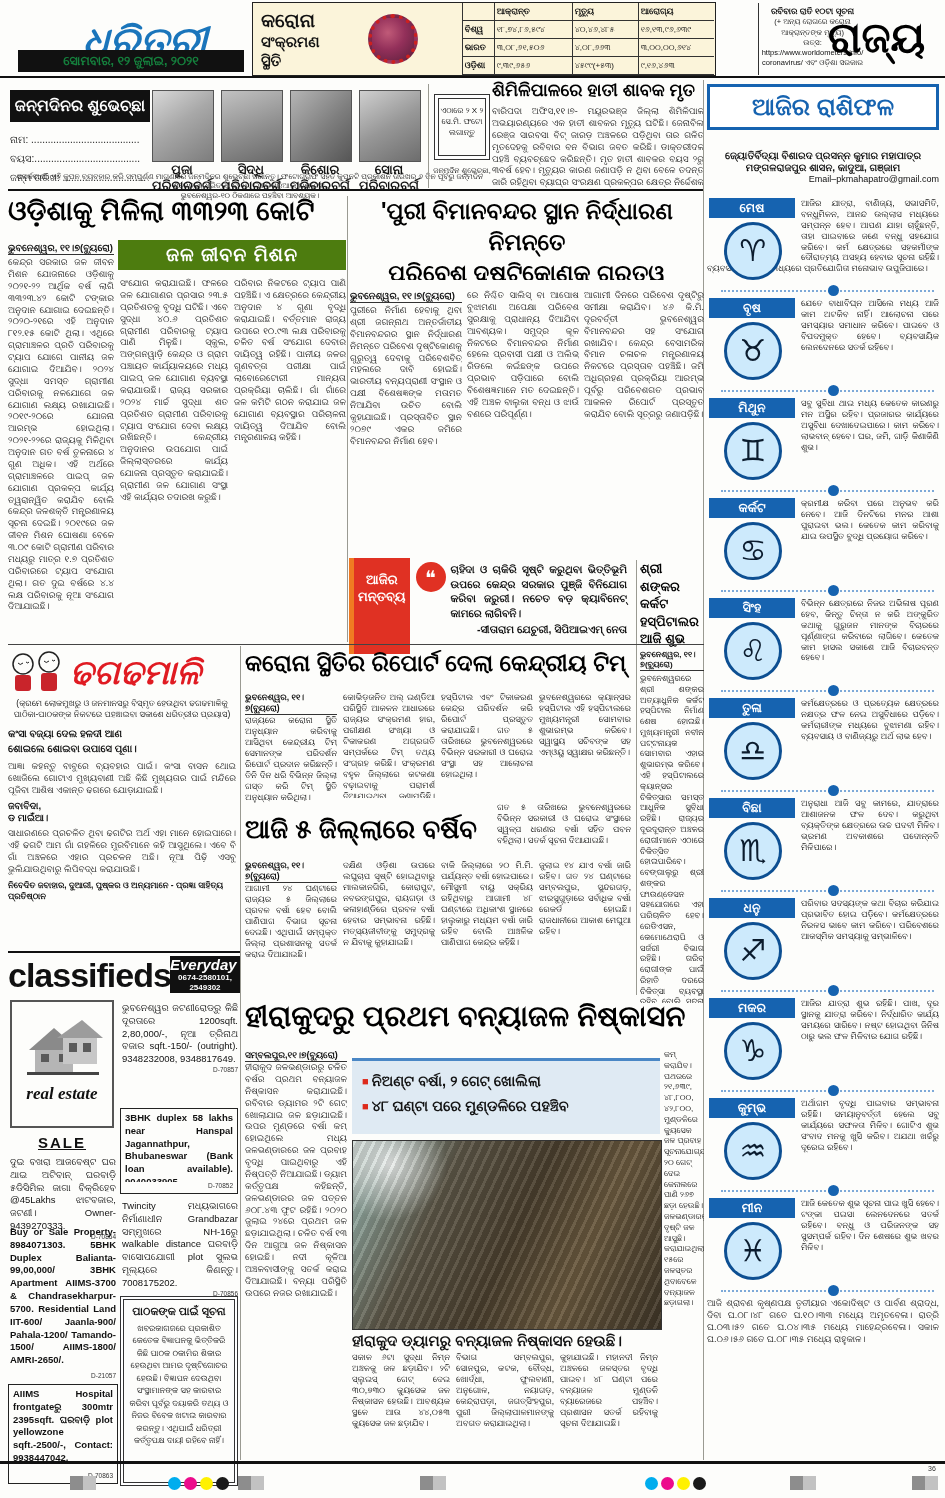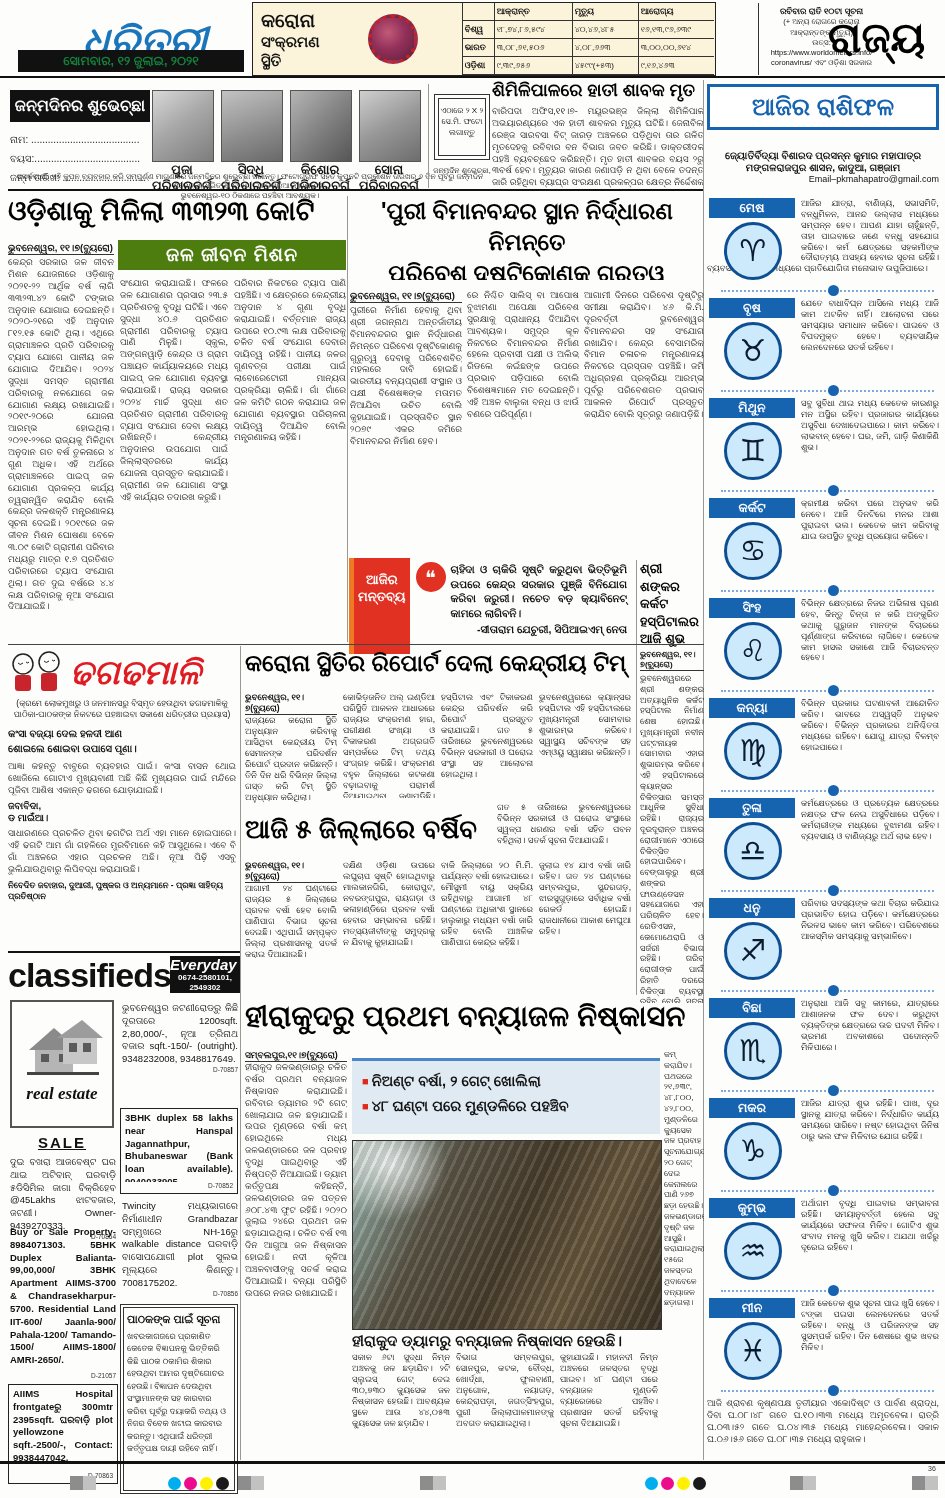--- a/index.html
+++ b/index.html
@@ -68,21 +68,21 @@
   
   .clogo{font-weight:bold;font-size:34px;letter-spacing:-1px;line-height:1;}
   .cevery{background:#111;color:#fff;font-weight:bold;font-style:italic;font-size:15px;line-height:17px;}
   .cphone{background:#111;color:#fff;font-size:8px;text-align:center;line-height:10px;font-weight:bold;}
   .rebox{border:2px solid #555;text-align:center;box-sizing:border-box;}
   .restyle{font-family:"Liberation Serif","DejaVu Serif",serif;font-style:italic;font-weight:bold;font-size:17px;}
   .adtxt{font-size:9.5px;line-height:1.35;}
   .adid{font-size:6.5px;color:#333;text-align:right;}
   .adbox{border:1.5px solid #222;padding:3px 4px;box-sizing:border-box;}
   .noticebox{border:1px solid #333;box-shadow:inset 0 0 0 2px #fff,inset 0 0 0 3px #333;
-             padding:8px 6px;box-sizing:border-box;text-align:left;margin-top:8px;}
+             padding:8px 6px;box-sizing:border-box;text-align:center;}
   .regsq{position:absolute;width:26px;height:14px;background:linear-gradient(90deg,#8d8d8d 0 50%,#c2c2c2 50% 100%);}
   .regdot{width:13px;height:13px;border-radius:50%;display:inline-block;margin-right:3px;}
   .pre{white-space:pre-line;}
 </style>
 </head>
 <body>
 
 <div id="page">
 
   <div class="abs" style="left:40px;top:21px;width:210px;">
@@ -113,21 +113,21 @@
       <div class="hd">ଭାରତ</div>
       <div>୩,୦୮,୬୧,୫୦୬</div>
       <div>୪,୦୮,୬୬୩</div>
       <div>୩,୦୦,୦୦,୬୧୪</div>
 
       <div class="hd">ଓଡ଼ିଶା</div>
       <div>୯,୩୯,୬୫୬</div>
       <div>୪୫୯୯(+୫୩)</div>
       <div>୯,୧୬,୪୬୩</div>
     </div>
-    <div style="flex:1;border-left:1px solid #333;padding:3px 12px;font-size:7.5px;line-height:1.35;text-align:center;">
+    <div style="flex:1;border-left:1px solid #333;padding:3px 3px;font-size:7.5px;line-height:1.35;text-align:center;">
       <div class="bold" style="font-size:8.5px;">ରବିବାର ରାତି ୧୦ଟା ସୂଚନା</div>
       <div>(+ ଅନ୍ୟ ରୋଗରେ କରୋନା ଆକ୍ରାନ୍ତଙ୍କ ମୃତ୍ୟୁ)</div>
       <div>ଉତ୍ସ: https://www.worldometers.info/ coronavirus/ ଏବଂ ଓଡ଼ିଶା ସରକାର</div>
     </div>
   </div>
 
   <div class="abs rajya" style="left:828px;top:14px;">ରାଜ୍ୟ</div>
   <div class="abs" style="left:0;top:76px;width:945px;height:2px;background:#111;"></div>
 
   <div class="abs bday-title" style="left:10px;top:90px;width:140px;height:32px;">ଜନ୍ମଦିନର ଶୁଭେଚ୍ଛା</div>
@@ -222,56 +222,47 @@
     <div>
       <div class="sign">
         <div class="badge">ସିଂହ</div>
         <div class="zcircle">♌</div>
         <div class="sf"></div>
         <p class="sbody jt">ବିଭିନ୍ନ କ୍ଷେତ୍ରରେ ନିଜର ଅଭିଳାଷ ପୂରଣ ହେବ, କିନ୍ତୁ ଚିନ୍ତା ନ କରି ଅଙ୍କୁରିତ କଥାକୁ ଗୁରୁଜନ ମାନଙ୍କ ବିଚାରରେ ପୂର୍ଣ୍ଣାଙ୍ଗ କରିବାରେ ଲାଗିବେ। କେତେକ କାମ ହାସଲ ସକାଶେ ଆଜି ବିଚାରବନ୍ତ ହେବେ।</p>
       </div>
       <div class="sep"></div>
     </div>
 
-    <div>
-      <div class="sign">
-        <div class="badge">କନ୍ୟା</div>
-        <div class="zcircle">♍</div>
-        <div class="sf"></div>
-        <p class="sbody jt">ବିଭିନ୍ନ ପ୍ରକାର ଘଟଣାବଳୀ ଆନ୍ଦୋଳିତ କରିବ। ଭାବରେ ଅସ୍ୱସ୍ତି ଅନୁଭବ କରିବେ। ବିଭିନ୍ନ ପ୍ରକାରର ଅନିଶ୍ଚିତତା ମଧ୍ୟରେ ରହିବେ। ଯୋଗୁ ଯାତ୍ରା ବିଳମ୍ବ ହୋଇପାରେ।</p>
-      </div>
-      <div class="sep"></div>
-    </div>
 
     <div>
       <div class="sign">
         <div class="badge">ତୁଳା</div>
         <div class="zcircle">♎</div>
         <div class="sf"></div>
         <p class="sbody jt">କର୍ମକ୍ଷେତ୍ରରେ ଓ ପ୍ରତ୍ୟେକ କ୍ଷେତ୍ରରେ ନକ୍ଷତ୍ର ଫଳ ନେଇ ଅସୁବିଧାରେ ପଡ଼ିବେ। କର୍ମଚାରୀଙ୍କ ମଧ୍ୟରେ ବୁଝାମଣା ରହିବ। ବ୍ୟବସାୟ ଓ ବାଣିଜ୍ୟରୁ ଅର୍ଥ ଲାଭ ହେବ।</p>
       </div>
       <div class="sep"></div>
     </div>
 
     <div>
       <div class="sign">
+        <div class="badge">ବିଛା</div>
+        <div class="zcircle">♏</div>
+        <div class="sf"></div>
+        <p class="sbody jt">ଅନୁରାଧା ଆଜି ସବୁ କାମରେ, ଯାତ୍ରାରେ ଆଶାଜନକ ଫଳ ଦେବ। କରୁଥିବା ବ୍ୟକ୍ତିଙ୍କ କ୍ଷେତ୍ରରେ ଉଚ୍ଚ ପଦବୀ ମିଳିବ। ଭ୍ରମଣ ଅବକାଶରେ ପଦୋନ୍ନତି ମିଳିପାରେ।</p>
+      </div>
+      <div class="sep"></div>
+    </div>
+
+    <div>
+      <div class="sign">
         <div class="badge">ଧନୁ</div>
         <div class="zcircle">♐</div>
         <div class="sf"></div>
         <p class="sbody jt">ପରିବାର ସଦସ୍ୟଙ୍କ କଥା ବିଚାର କରିଯାଇ ପ୍ରଭାବିତ ହୋଇ ପଡ଼ିବେ। କର୍ମକ୍ଷେତ୍ରରେ ନିରଳସ ଭାବେ କାମ କରିବେ। ପରିବେଶରେ ଆକସ୍ମିକ ସମସ୍ୟାକୁ ସମ୍ଭାଳିବେ।</p>
-      </div>
-      <div class="sep"></div>
-    </div>
-
-    <div>
-      <div class="sign">
-        <div class="badge">ବିଛା</div>
-        <div class="zcircle">♏</div>
-        <div class="sf"></div>
-        <p class="sbody jt">ଅନୁରାଧା ଆଜି ସବୁ କାମରେ, ଯାତ୍ରାରେ ଆଶାଜନକ ଫଳ ଦେବ। କରୁଥିବା ବ୍ୟକ୍ତିଙ୍କ କ୍ଷେତ୍ରରେ ଉଚ୍ଚ ପଦବୀ ମିଳିବ। ଭ୍ରମଣ ଅବକାଶରେ ପଦୋନ୍ନତି ମିଳିପାରେ।</p>
       </div>
       <div class="sep"></div>
     </div>
 
     <div>
       <div class="sign">
         <div class="badge">ମକର</div>
         <div class="zcircle">♑</div>
         <div class="sf"></div>
         <p class="sbody jt">ଆଜିର ଯାତ୍ରା ଶୁଭ ରହିଛି। ପାଖ, ଦୂର ସ୍ଥାନକୁ ଯାତ୍ରା କରିବେ। ନିର୍ଦ୍ଧାରିତ କାର୍ଯ୍ୟ ସମୟରେ ସାରିବେ। ନଷ୍ଟ ହୋଇଥିବା ଜିନିଷ ଠାରୁ ଭଲ ଫଳ ମିଳିବାର ଯୋଗ ରହିଛି।</p>

